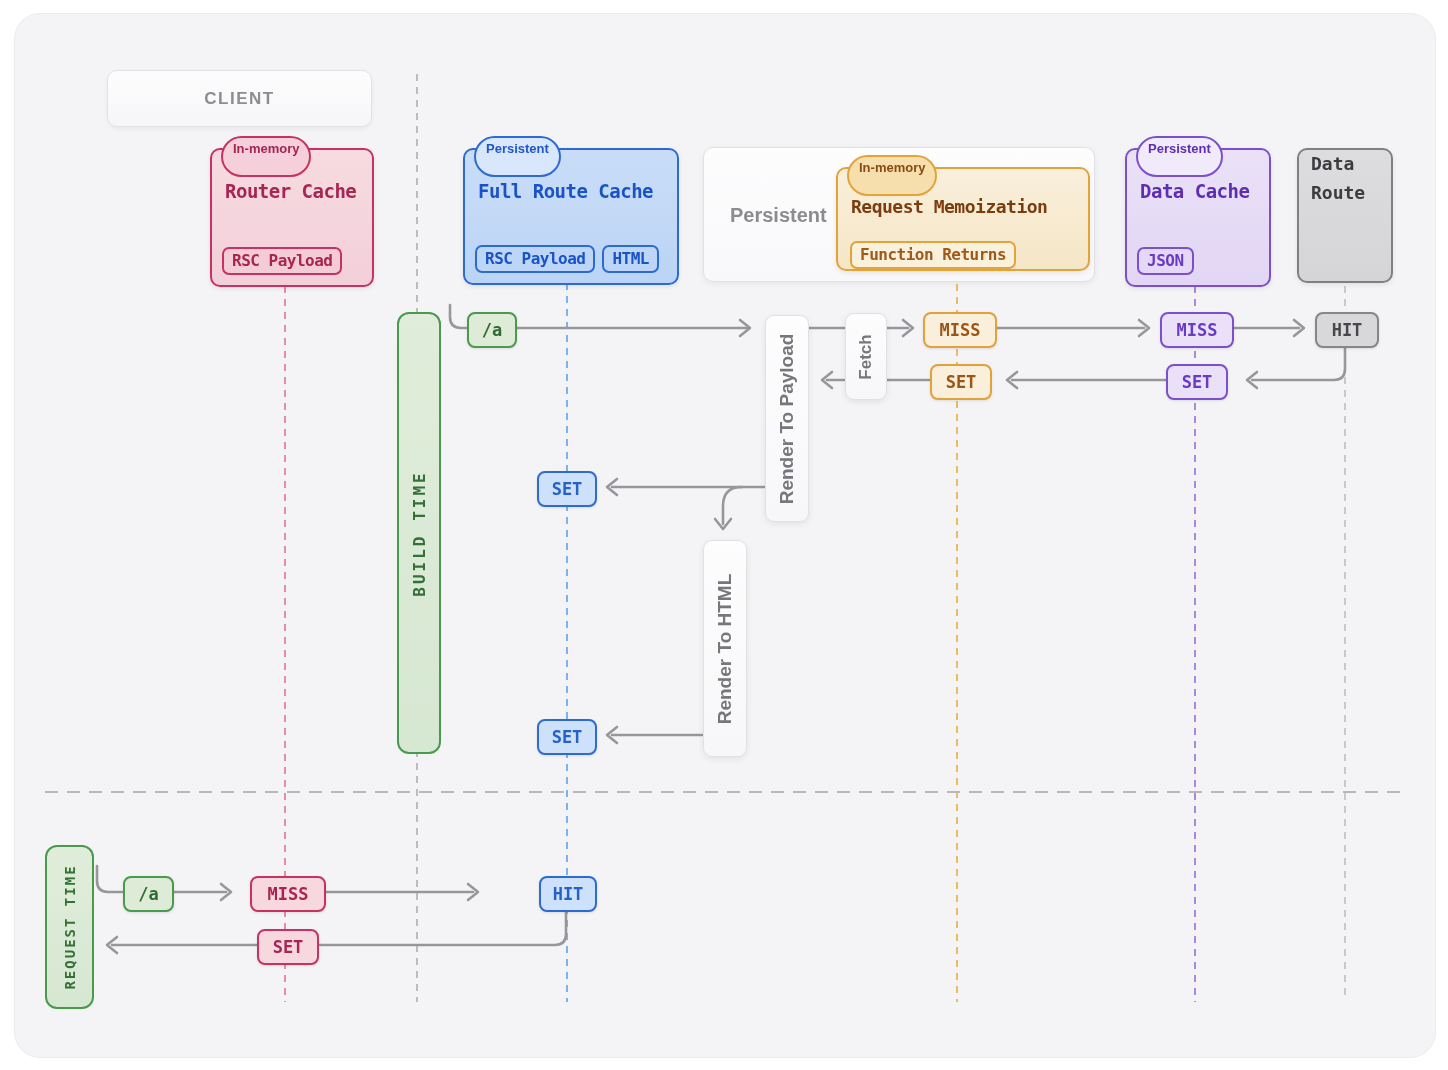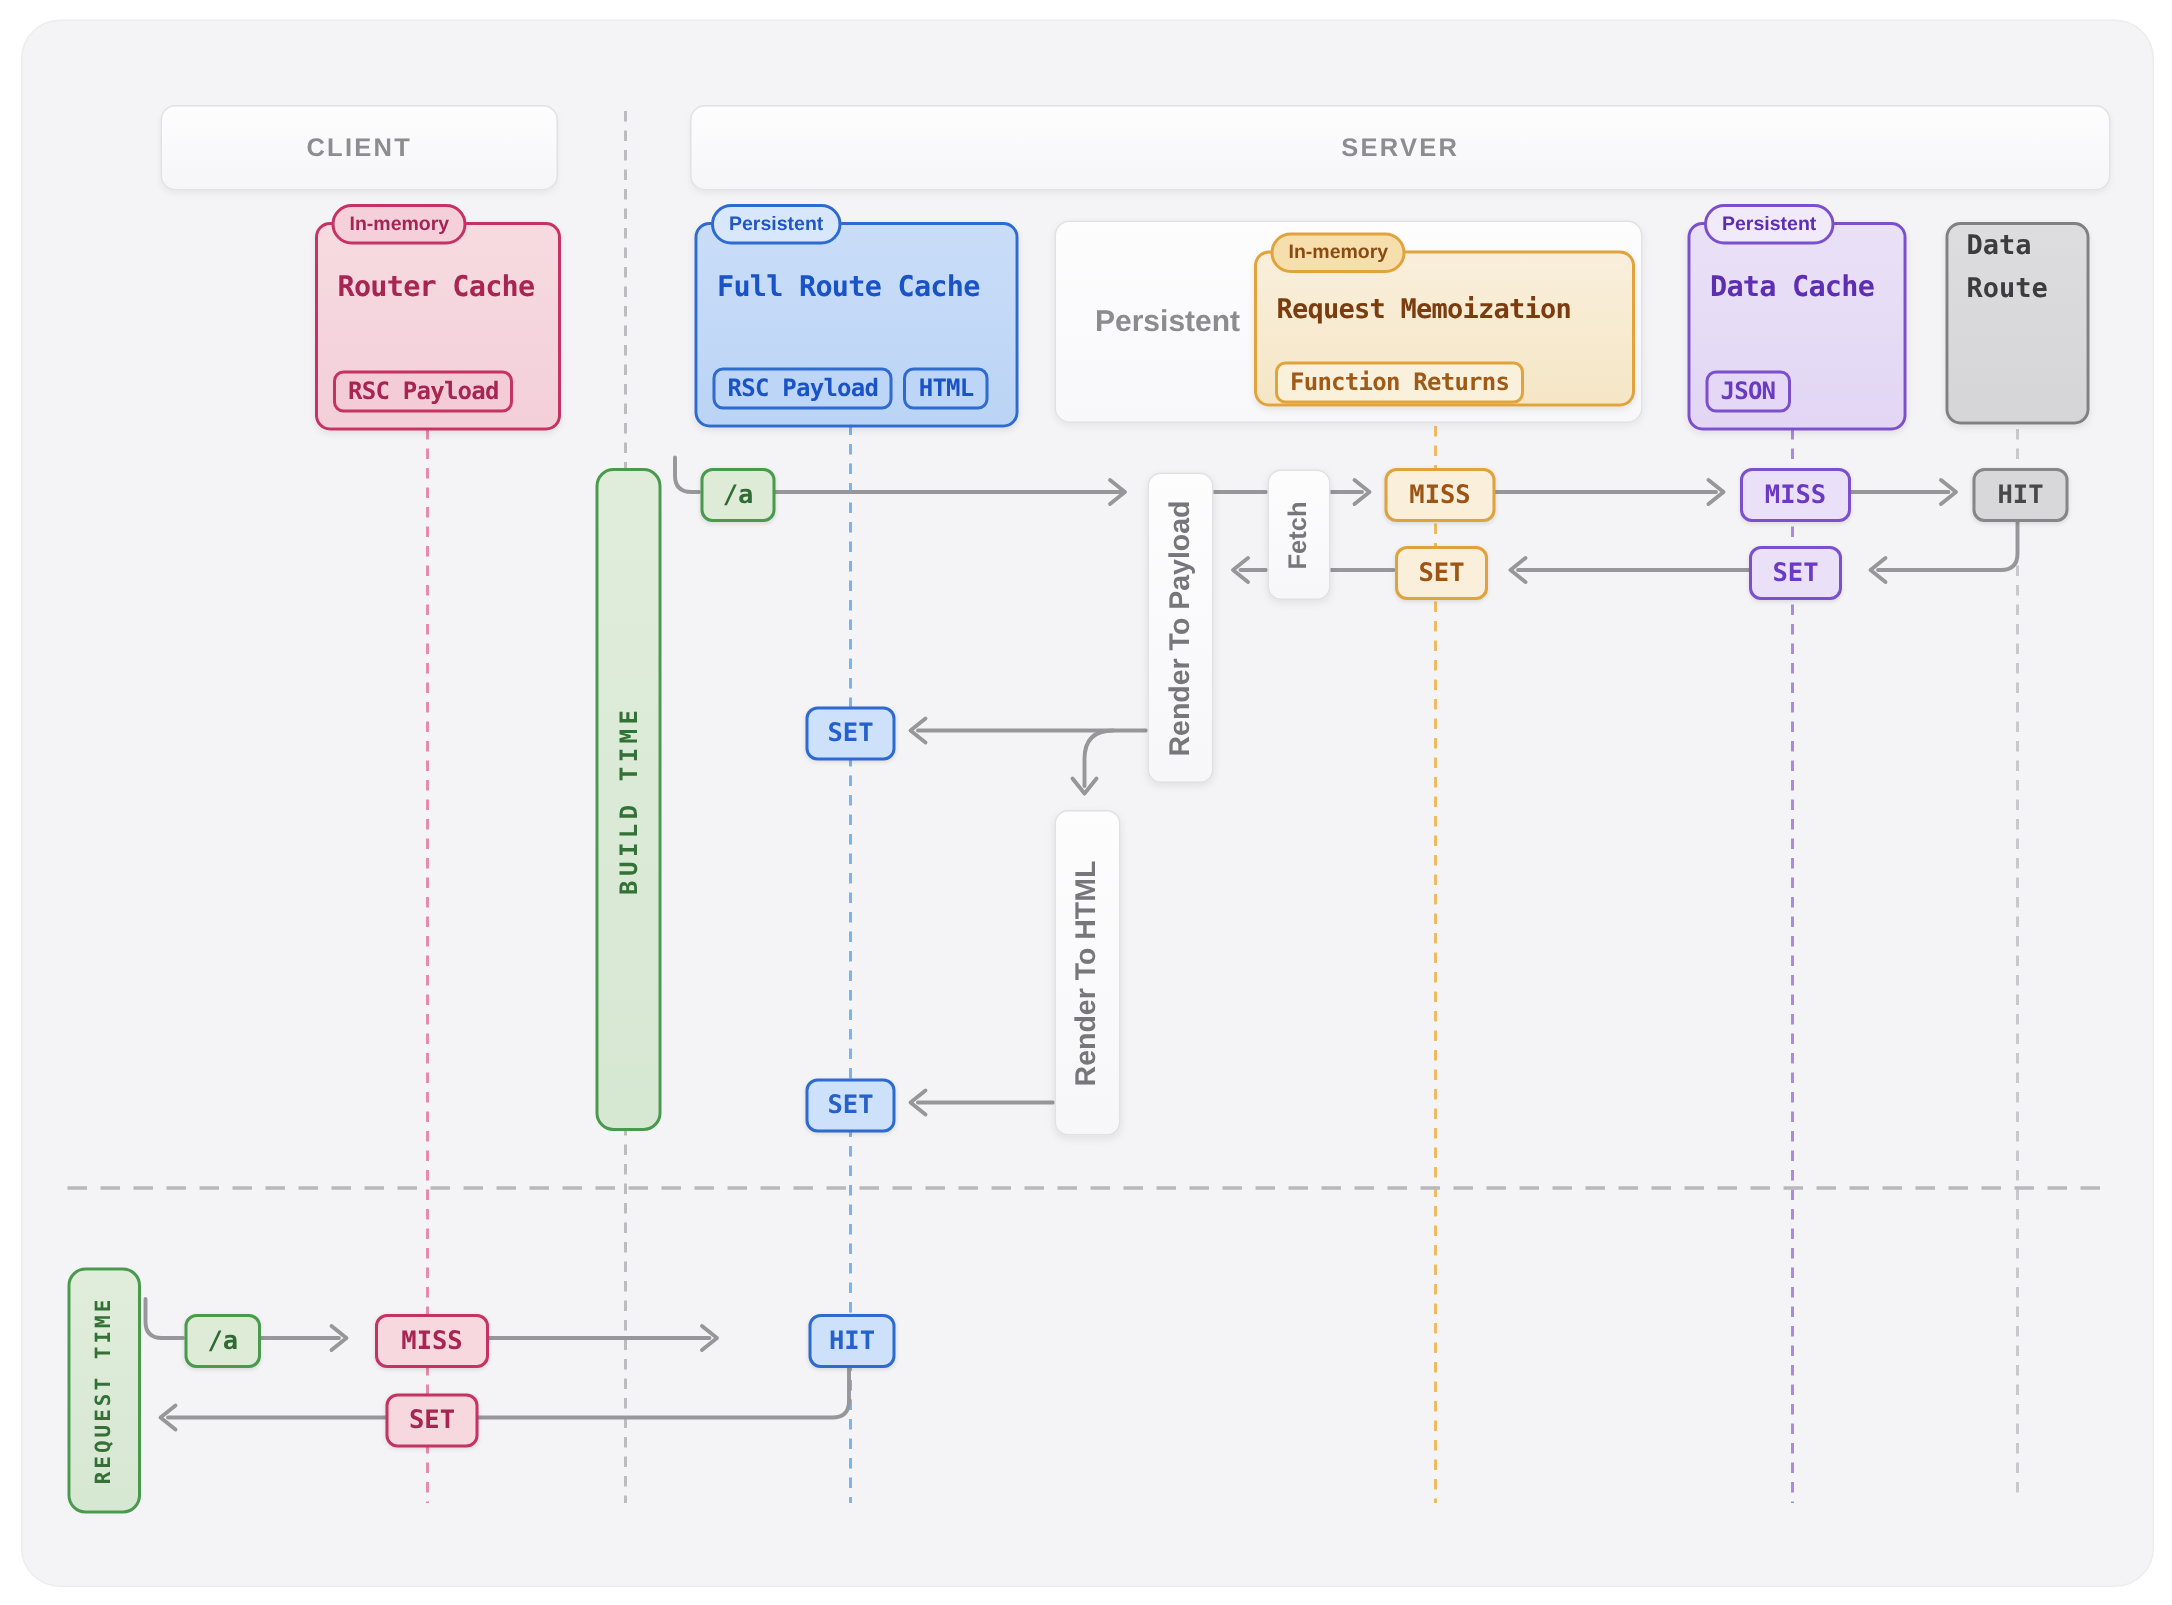--- a/index.html
+++ b/index.html
@@ -12,21 +12,21 @@
 
   
   .lane-header{background:linear-gradient(180deg,#fdfdfe,#f6f6f8);border:1px solid #e2e2e5;
     border-radius:10px;box-shadow:0 2px 4px rgba(0,0,0,.05);display:flex;align-items:center;
     justify-content:center;font-weight:bold;font-size:17px;letter-spacing:1.5px;color:#8c8c91;text-align:center;}
 
   
   .cache{border-radius:10px;box-shadow:0 2px 5px rgba(0,0,0,.08);}
   .cache .title{position:absolute;left:13px;top:30px;font-family:"DejaVu Sans Mono",monospace;
     font-weight:bold;font-size:19px;white-space:nowrap;letter-spacing:-0.5px;}
-  .badge-pill{position:absolute;top:-14px;left:9px;border-radius:999px;padding:2px 10px 3px;
+  .badge-pill{position:absolute;top:-14px;left:9px;border-radius:999px;padding:2px 10px 17px;
     font-size:13px;font-weight:600;white-space:nowrap;line-height:1.35;}
   .chiprow{position:absolute;left:10px;bottom:10px;display:flex;gap:7px;}
   .chip{border-radius:7px;padding:2px 8px 3px;font-family:"DejaVu Sans Mono",monospace;
     font-weight:bold;font-size:16px;white-space:nowrap;letter-spacing:-0.5px;}
 
   
   .pink.cache{background:linear-gradient(180deg,#f7dbe1,#f3cfd9);border:2.5px solid #c63263;}
   .pink .title{color:#a82553;}
   .pink .badge-pill{background:#f5d0da;border:2.5px solid #c63263;color:#a32554;}
   .pink .chip{background:#f4ccd7;border:2px solid #c63263;color:#a82553;}
@@ -140,23 +140,20 @@
       <path d="M468 884 L478 892 L468 900"></path>
 
       <path d="M566 909 V934 Q566 945 555 945 H112"></path>
       <path d="M117 937 L107 945 L117 953"></path>
     </g>
   </svg>
 
   <div class="abs lane-header" style="left:107px;top:70px;width:263px;height:55px;">
     <span>CLIENT</span>
   </div>
-  <div class="abs lane-header" style="left:460px;top:70px;width:945px;height:55px;">
-    <span>SERVER</span>
-  </div>
 
   <div class="abs cache pink" style="left:210px;top:148px;width:160px;height:135px;">
     <span class="badge-pill">In-memory</span>
     <span class="title">Router Cache</span>
     <div class="chiprow">
       <span class="chip">RSC Payload</span>
     </div>
   </div>
 
   <div class="abs cache blue" style="left:463px;top:148px;width:212px;height:133px;">

